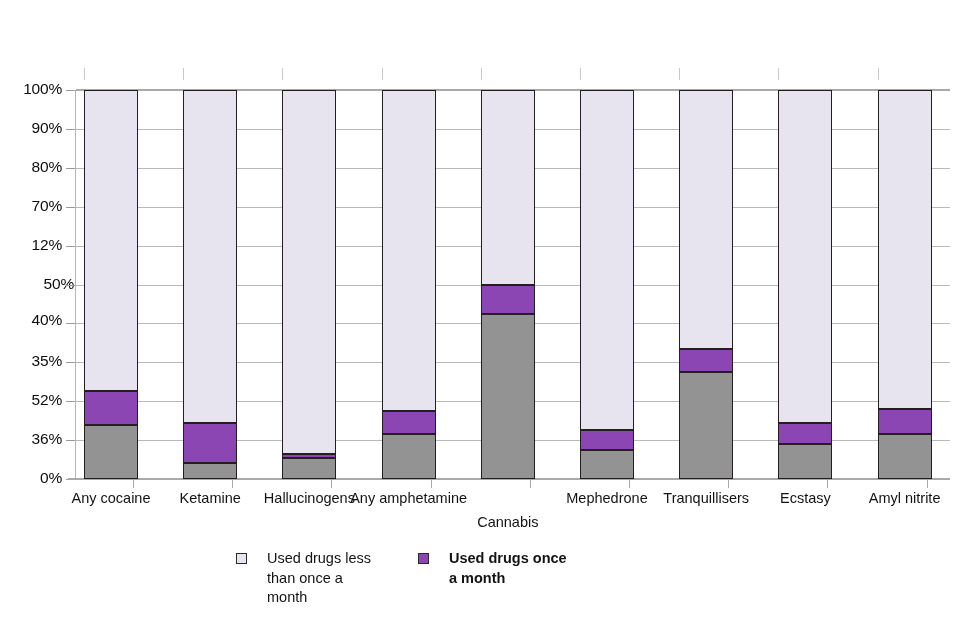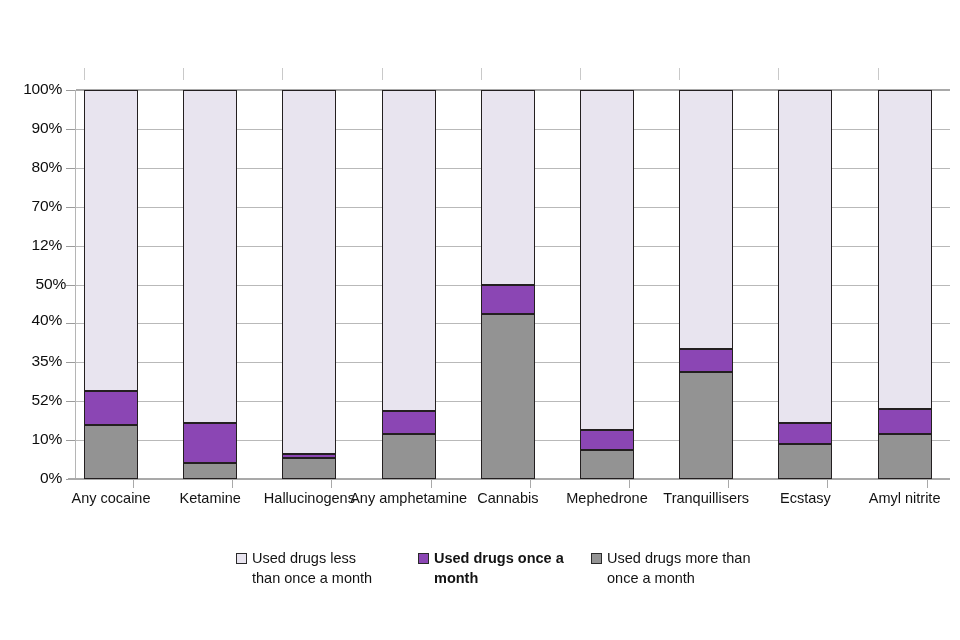--- a/index.html
+++ b/index.html
@@ -136,21 +136,21 @@
     left: 236px;
     top: 549px;
     width: 600px;
     height: 80px;
   }
   .legend-item {
     position: absolute;
     top: 0;
     display: flex;
     align-items: flex-start;
-    gap: 5px;
+    gap: 20px;
   }
   .legend-swatch {
     width: 11px;
     height: 11px;
     margin-top: 4px;
     flex: 0 0 auto;
     border: 1.3px solid #2a2a2a;
     box-sizing: border-box;
   }
   .legend-text {
@@ -163,29 +163,29 @@
   .li-2 { left: 355px; width: 160px; }
 </style>
 </head>
 <body>
 
 <div id="chart-root">
 
   <div id="y-axis">
       <div class="ytick-label" style="top: 469px; left: 4px;">0%</div>
       <div class="ytick-mark" style="top: 479px;"></div>
-      <div class="ytick-label" style="top: 430.1px; left: 4px;">10%</div>
+      <div class="ytick-label" style="top: 430.1px; left: 4px;">36%</div>
       <div class="ytick-mark" style="top: 440.1px;"></div>
       <div class="ytick-label" style="top: 391.2px; left: 4px;">52%</div>
       <div class="ytick-mark" style="top: 401.2px;"></div>
       <div class="ytick-label" style="top: 352.3px; left: 4px;">35%</div>
       <div class="ytick-mark" style="top: 362.3px;"></div>
       <div class="ytick-label" style="top: 311px; left: 4px;">40%</div>
       <div class="ytick-mark" style="top: 323.4px;"></div>
-      <div class="ytick-label" style="top: 274.5px; left: 8px;">50%</div>
+      <div class="ytick-label" style="top: 274.5px; left: 16px;">50%</div>
       <div class="ytick-mark" style="top: 284.5px;"></div>
       <div class="ytick-label" style="top: 235.6px; left: 4px;">12%</div>
       <div class="ytick-mark" style="top: 245.6px;"></div>
       <div class="ytick-label" style="top: 196.7px; left: 4px;">70%</div>
       <div class="ytick-mark" style="top: 206.7px;"></div>
       <div class="ytick-label" style="top: 157.8px; left: 4px;">80%</div>
       <div class="ytick-mark" style="top: 167.8px;"></div>
       <div class="ytick-label" style="top: 118.9px; left: 4px;">90%</div>
       <div class="ytick-mark" style="top: 128.9px;"></div>
       <div class="ytick-label" style="top: 80px; left: 4px;">100%</div>
@@ -275,35 +275,31 @@
       <div class="bottom-tick" style="left: 728px;"></div>
       <div class="bottom-tick" style="left: 827px;"></div>
       <div class="bottom-tick" style="left: 927px;"></div>
     </div>
 
   <div id="cat-labels">
       <div class="cat-label" style="left: 41px;">Any cocaine</div>
       <div class="cat-label" style="left: 140.2px;">Ketamine</div>
       <div class="cat-label" style="left: 239.4px;">Hallucinogens</div>
       <div class="cat-label" style="left: 338.6px;">Any amphetamine</div>
-      <div class="cat-label" style="left: 437.8px;">Cannabis</div>
+      <div class="cat-label" style="left: 437.8px; margin-top: 24px;">Cannabis</div>
       <div class="cat-label" style="left: 537px;">Mephedrone</div>
       <div class="cat-label" style="left: 636.2px;">Tranquillisers</div>
       <div class="cat-label" style="left: 735.4px;">Ecstasy</div>
       <div class="cat-label" style="left: 834.6px;">Amyl nitrite</div>
     </div>
 
   <div class="legend" id="legend">
       <div class="legend-item li-0">
         <span class="legend-swatch" style="background: rgb(232, 228, 239);"></span>
         <span class="legend-text">Used drugs less than once a month</span>
       </div>
       <div class="legend-item li-1">
         <span class="legend-swatch" style="background: rgb(139, 70, 180);"></span>
         <span class="legend-text">Used drugs once a month</span>
       </div>
-      <div class="legend-item li-2">
-        <span class="legend-swatch" style="background: rgb(147, 147, 147);"></span>
-        <span class="legend-text">Used drugs more than once a month</span>
-      </div>
     </div>
 
 </div>
 
 </body></html>

